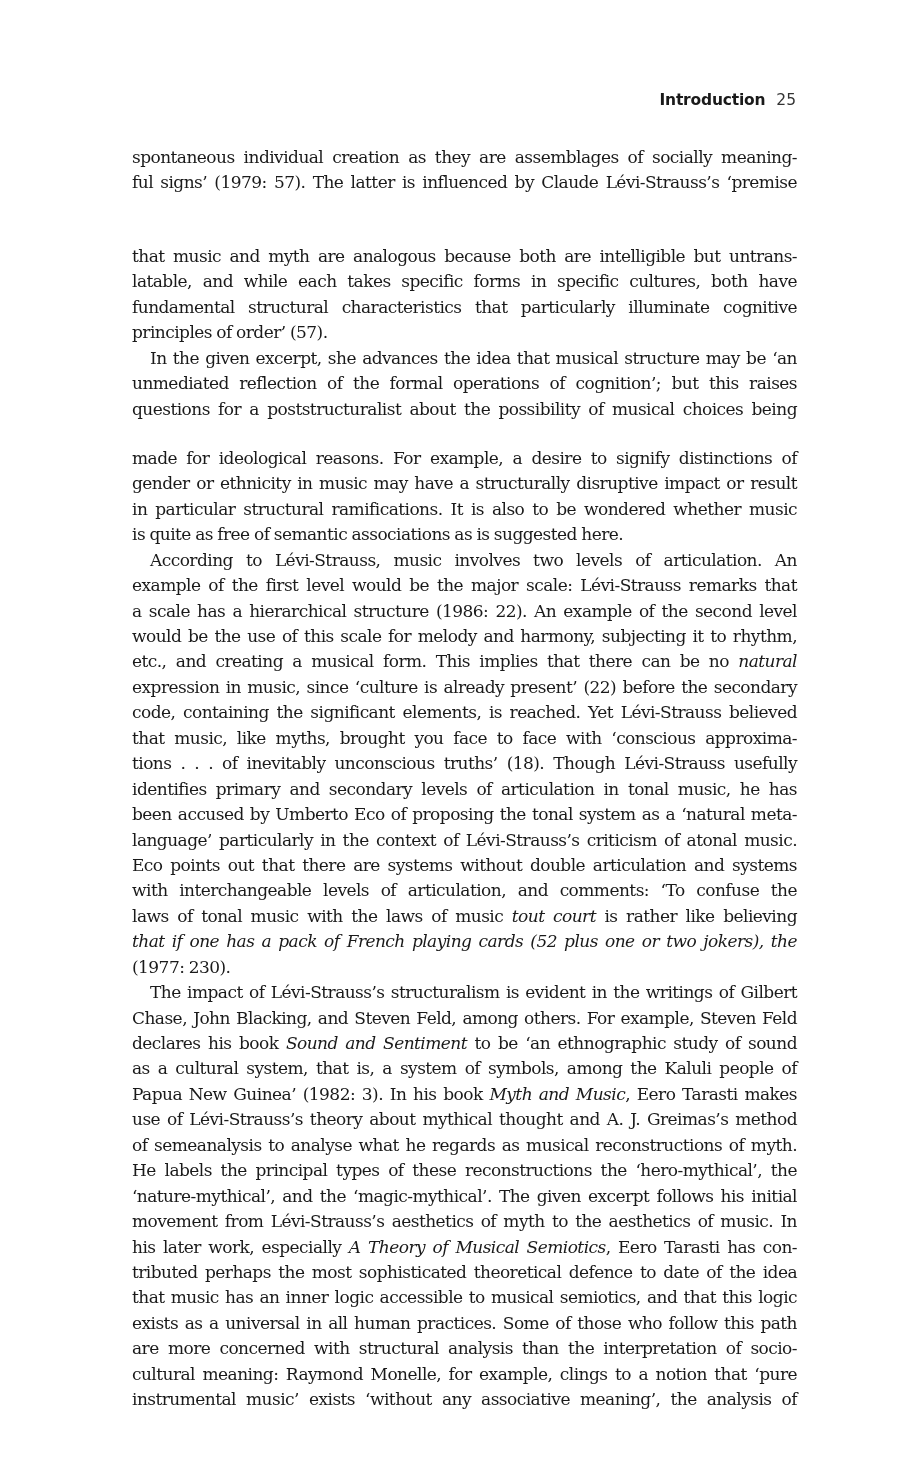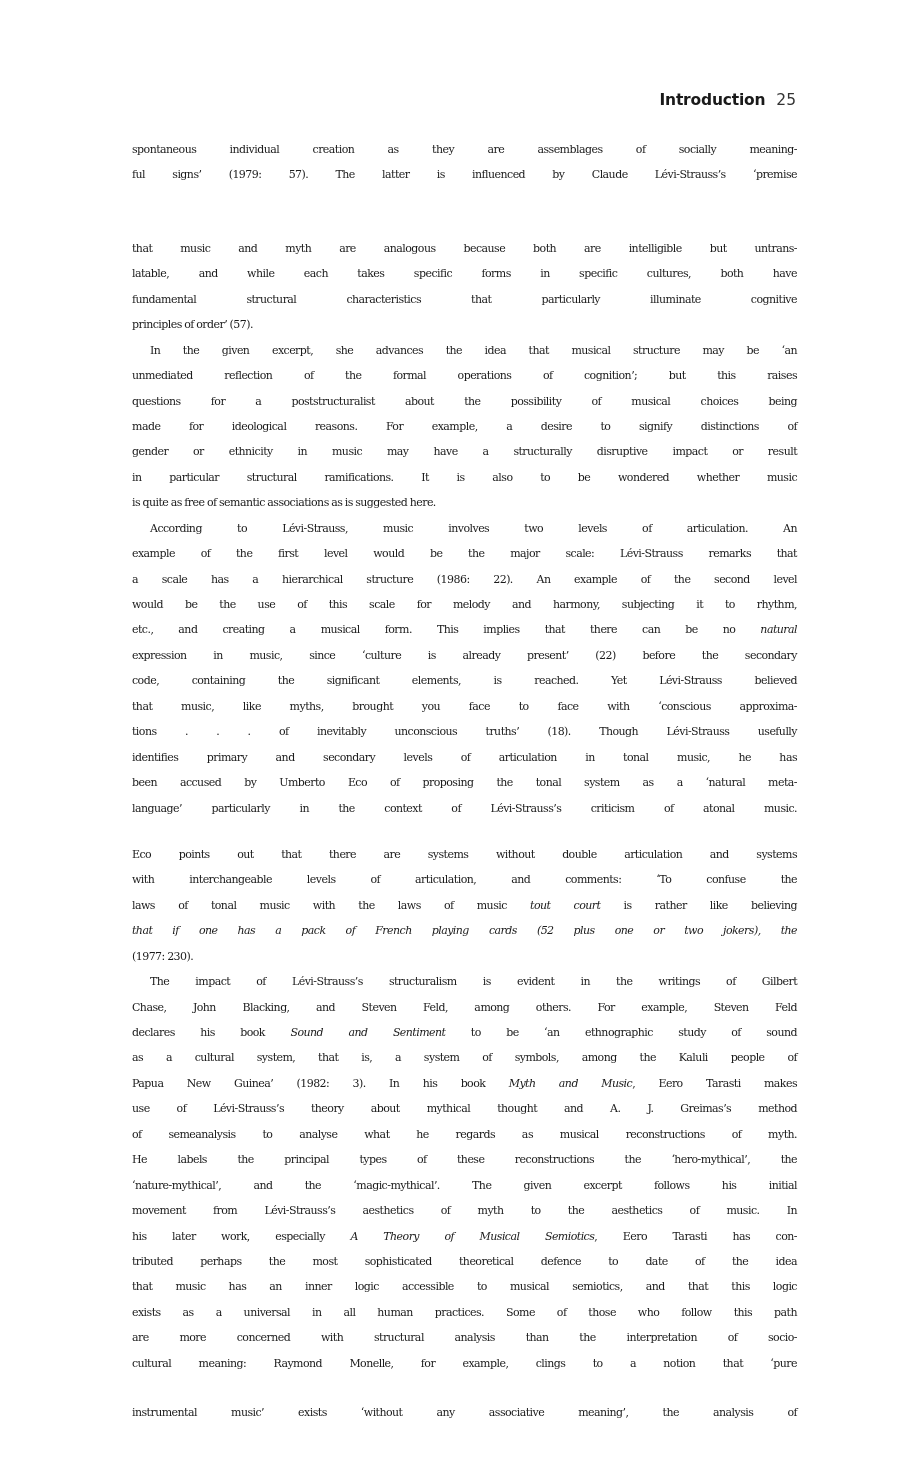--- a/index.html
+++ b/index.html
@@ -28,24 +28,24 @@
       letter-spacing: -0.2px;
     }
     .running-head .rh-page {
       font-weight: normal;
       color: #333;
       margin-left: 6px;
     }
     .text-block {
       position: absolute;
       left: 132px;
-      top: 137px;
+      top: 145px;
       width: 665px;
       font-family: "DejaVu Serif", serif;
-      font-size: 11px;
+      font-size: 17px;
       line-height: 25.45px;
       letter-spacing: -0.55px;
       word-spacing: -0.5px;
     }
     .line {
       display: block;
       height: 25.45px;
       white-space: nowrap;
       text-align: justify;
       text-align-last: justify;
@@ -74,39 +74,39 @@
       <div class="line" style="word-spacing: -0.5px;"><span>ful signs’ (1979: 57). The latter is influenced by Claude Lévi-Strauss’s ‘premise</span></div>
       <div class="line" style="word-spacing: -0.5px; margin-top: 48px;"><span>that music and myth are analogous because both are intelligible but untrans-</span></div>
       <div class="line" style="word-spacing: -0.5px;"><span>latable, and while each takes specific forms in specific cultures, both have</span></div>
       <div class="line" style="word-spacing: -0.5px;"><span>fundamental structural characteristics that particularly illuminate cognitive</span></div>
       <div class="line last"><span>principles of order’ (57).</span></div>
     </div>
     <div>
       <div class="line indent" style="word-spacing: -0.5px;"><span>In the given excerpt, she advances the idea that musical structure may be ‘an</span></div>
       <div class="line" style="word-spacing: -0.5px;"><span>unmediated reflection of the formal operations of cognition’; but this raises</span></div>
       <div class="line" style="word-spacing: -0.5px;"><span>questions for a poststructuralist about the possibility of musical choices being</span></div>
-      <div class="line" style="word-spacing: -0.5px;"><span>made for ideological reasons. For example, a desire to signify distinctions of</span></div>
+      <div class="line" style="word-spacing: -0.5px; margin-top: 24px;"><span>made for ideological reasons. For example, a desire to signify distinctions of</span></div>
       <div class="line" style="word-spacing: -0.5px;"><span>gender or ethnicity in music may have a structurally disruptive impact or result</span></div>
       <div class="line" style="word-spacing: -0.5px;"><span>in particular structural ramifications. It is also to be wondered whether music</span></div>
       <div class="line last"><span>is quite as free of semantic associations as is suggested here.</span></div>
     </div>
     <div>
       <div class="line indent" style="word-spacing: -0.5px;"><span>According to Lévi-Strauss, music involves two levels of articulation. An</span></div>
       <div class="line" style="word-spacing: -0.5px;"><span>example of the first level would be the major scale: Lévi-Strauss remarks that</span></div>
       <div class="line" style="word-spacing: -0.5px;"><span>a scale has a hierarchical structure (1986: 22). An example of the second level</span></div>
       <div class="line" style="word-spacing: -0.5px;"><span>would be the use of this scale for melody and harmony, subjecting it to rhythm,</span></div>
       <div class="line" style="word-spacing: -0.5px;"><span>etc., and creating a musical form. This implies that there can be no </span><span class="it">natural</span></div>
       <div class="line" style="word-spacing: -0.5px;"><span>expression in music, since ‘culture is already present’ (22) before the secondary</span></div>
       <div class="line" style="word-spacing: -0.5px;"><span>code, containing the significant elements, is reached. Yet Lévi-Strauss believed</span></div>
       <div class="line" style="word-spacing: -0.5px;"><span>that music, like myths, brought you face to face with ‘conscious approxima-</span></div>
       <div class="line" style="word-spacing: -0.5px;"><span>tions . . . of inevitably unconscious truths’ (18). Though Lévi-Strauss usefully</span></div>
       <div class="line" style="word-spacing: -0.5px;"><span>identifies primary and secondary levels of articulation in tonal music, he has</span></div>
       <div class="line" style="word-spacing: -0.5px;"><span>been accused by Umberto Eco of proposing the tonal system as a ‘natural meta-</span></div>
       <div class="line" style="word-spacing: -0.5px;"><span>language’ particularly in the context of Lévi-Strauss’s criticism of atonal music.</span></div>
-      <div class="line" style="word-spacing: -0.5px; margin-top: 21px;"><span>Eco points out that there are systems without double articulation and systems</span></div>
+      <div class="line" style="word-spacing: -0.5px;"><span>Eco points out that there are systems without double articulation and systems</span></div>
       <div class="line" style="word-spacing: -0.5px;"><span>with interchangeable levels of articulation, and comments: ‘To confuse the</span></div>
       <div class="line" style="word-spacing: -0.498884px;"><span>laws of tonal music with the laws of music </span><span class="it">tout court</span><span> is rather like believing</span></div>
       <div class="line" style="word-spacing: -0.5px; font-style: italic;"><span>that if one has a pack of French playing cards (52 plus one or two jokers), the</span></div>
       <div class="line last"><span>(1977: 230).</span></div>
     </div>
     <div>
       <div class="line indent" style="word-spacing: -0.5px;"><span>The impact of Lévi-Strauss’s structuralism is evident in the writings of Gilbert</span></div>
       <div class="line" style="word-spacing: -0.5px;"><span>Chase, John Blacking, and Steven Feld, among others. For example, Steven Feld</span></div>
       <div class="line" style="word-spacing: -0.501302px;"><span>declares his book </span><span class="it">Sound and Sentiment</span><span> to be ‘an ethnographic study of sound</span></div>
       <div class="line" style="word-spacing: -0.5px;"><span>as a cultural system, that is, a system of symbols, among the Kaluli people of</span></div>
@@ -115,15 +115,15 @@
       <div class="line" style="word-spacing: -0.5px;"><span>of semeanalysis to analyse what he regards as musical reconstructions of myth.</span></div>
       <div class="line" style="word-spacing: -0.5px;"><span>He labels the principal types of these reconstructions the ‘hero-mythical’, the</span></div>
       <div class="line" style="word-spacing: -0.5px;"><span>‘nature-mythical’, and the ‘magic-mythical’. The given excerpt follows his initial</span></div>
       <div class="line" style="word-spacing: -0.5px;"><span>movement from Lévi-Strauss’s aesthetics of myth to the aesthetics of music. In</span></div>
       <div class="line" style="word-spacing: -0.498698px;"><span>his later work, especially </span><span class="it">A Theory of Musical Semiotics</span><span>, Eero Tarasti has con-</span></div>
       <div class="line" style="word-spacing: -0.5px;"><span>tributed perhaps the most sophisticated theoretical defence to date of the idea</span></div>
       <div class="line" style="word-spacing: -0.5px;"><span>that music has an inner logic accessible to musical semiotics, and that this logic</span></div>
       <div class="line" style="word-spacing: -0.5px;"><span>exists as a universal in all human practices. Some of those who follow this path</span></div>
       <div class="line" style="word-spacing: -0.5px;"><span>are more concerned with structural analysis than the interpretation of socio-</span></div>
       <div class="line" style="word-spacing: -0.5px;"><span>cultural meaning: Raymond Monelle, for example, clings to a notion that ‘pure</span></div>
-      <div class="line" style="word-spacing: -0.5px; margin-top: 24px;"><span>instrumental music’ exists ‘without any associative meaning’, the analysis of</span></div>
+      <div class="line" style="word-spacing: -0.5px;"><span>instrumental music’ exists ‘without any associative meaning’, the analysis of</span></div>
     </div>
   </div>
 
 </body></html>

